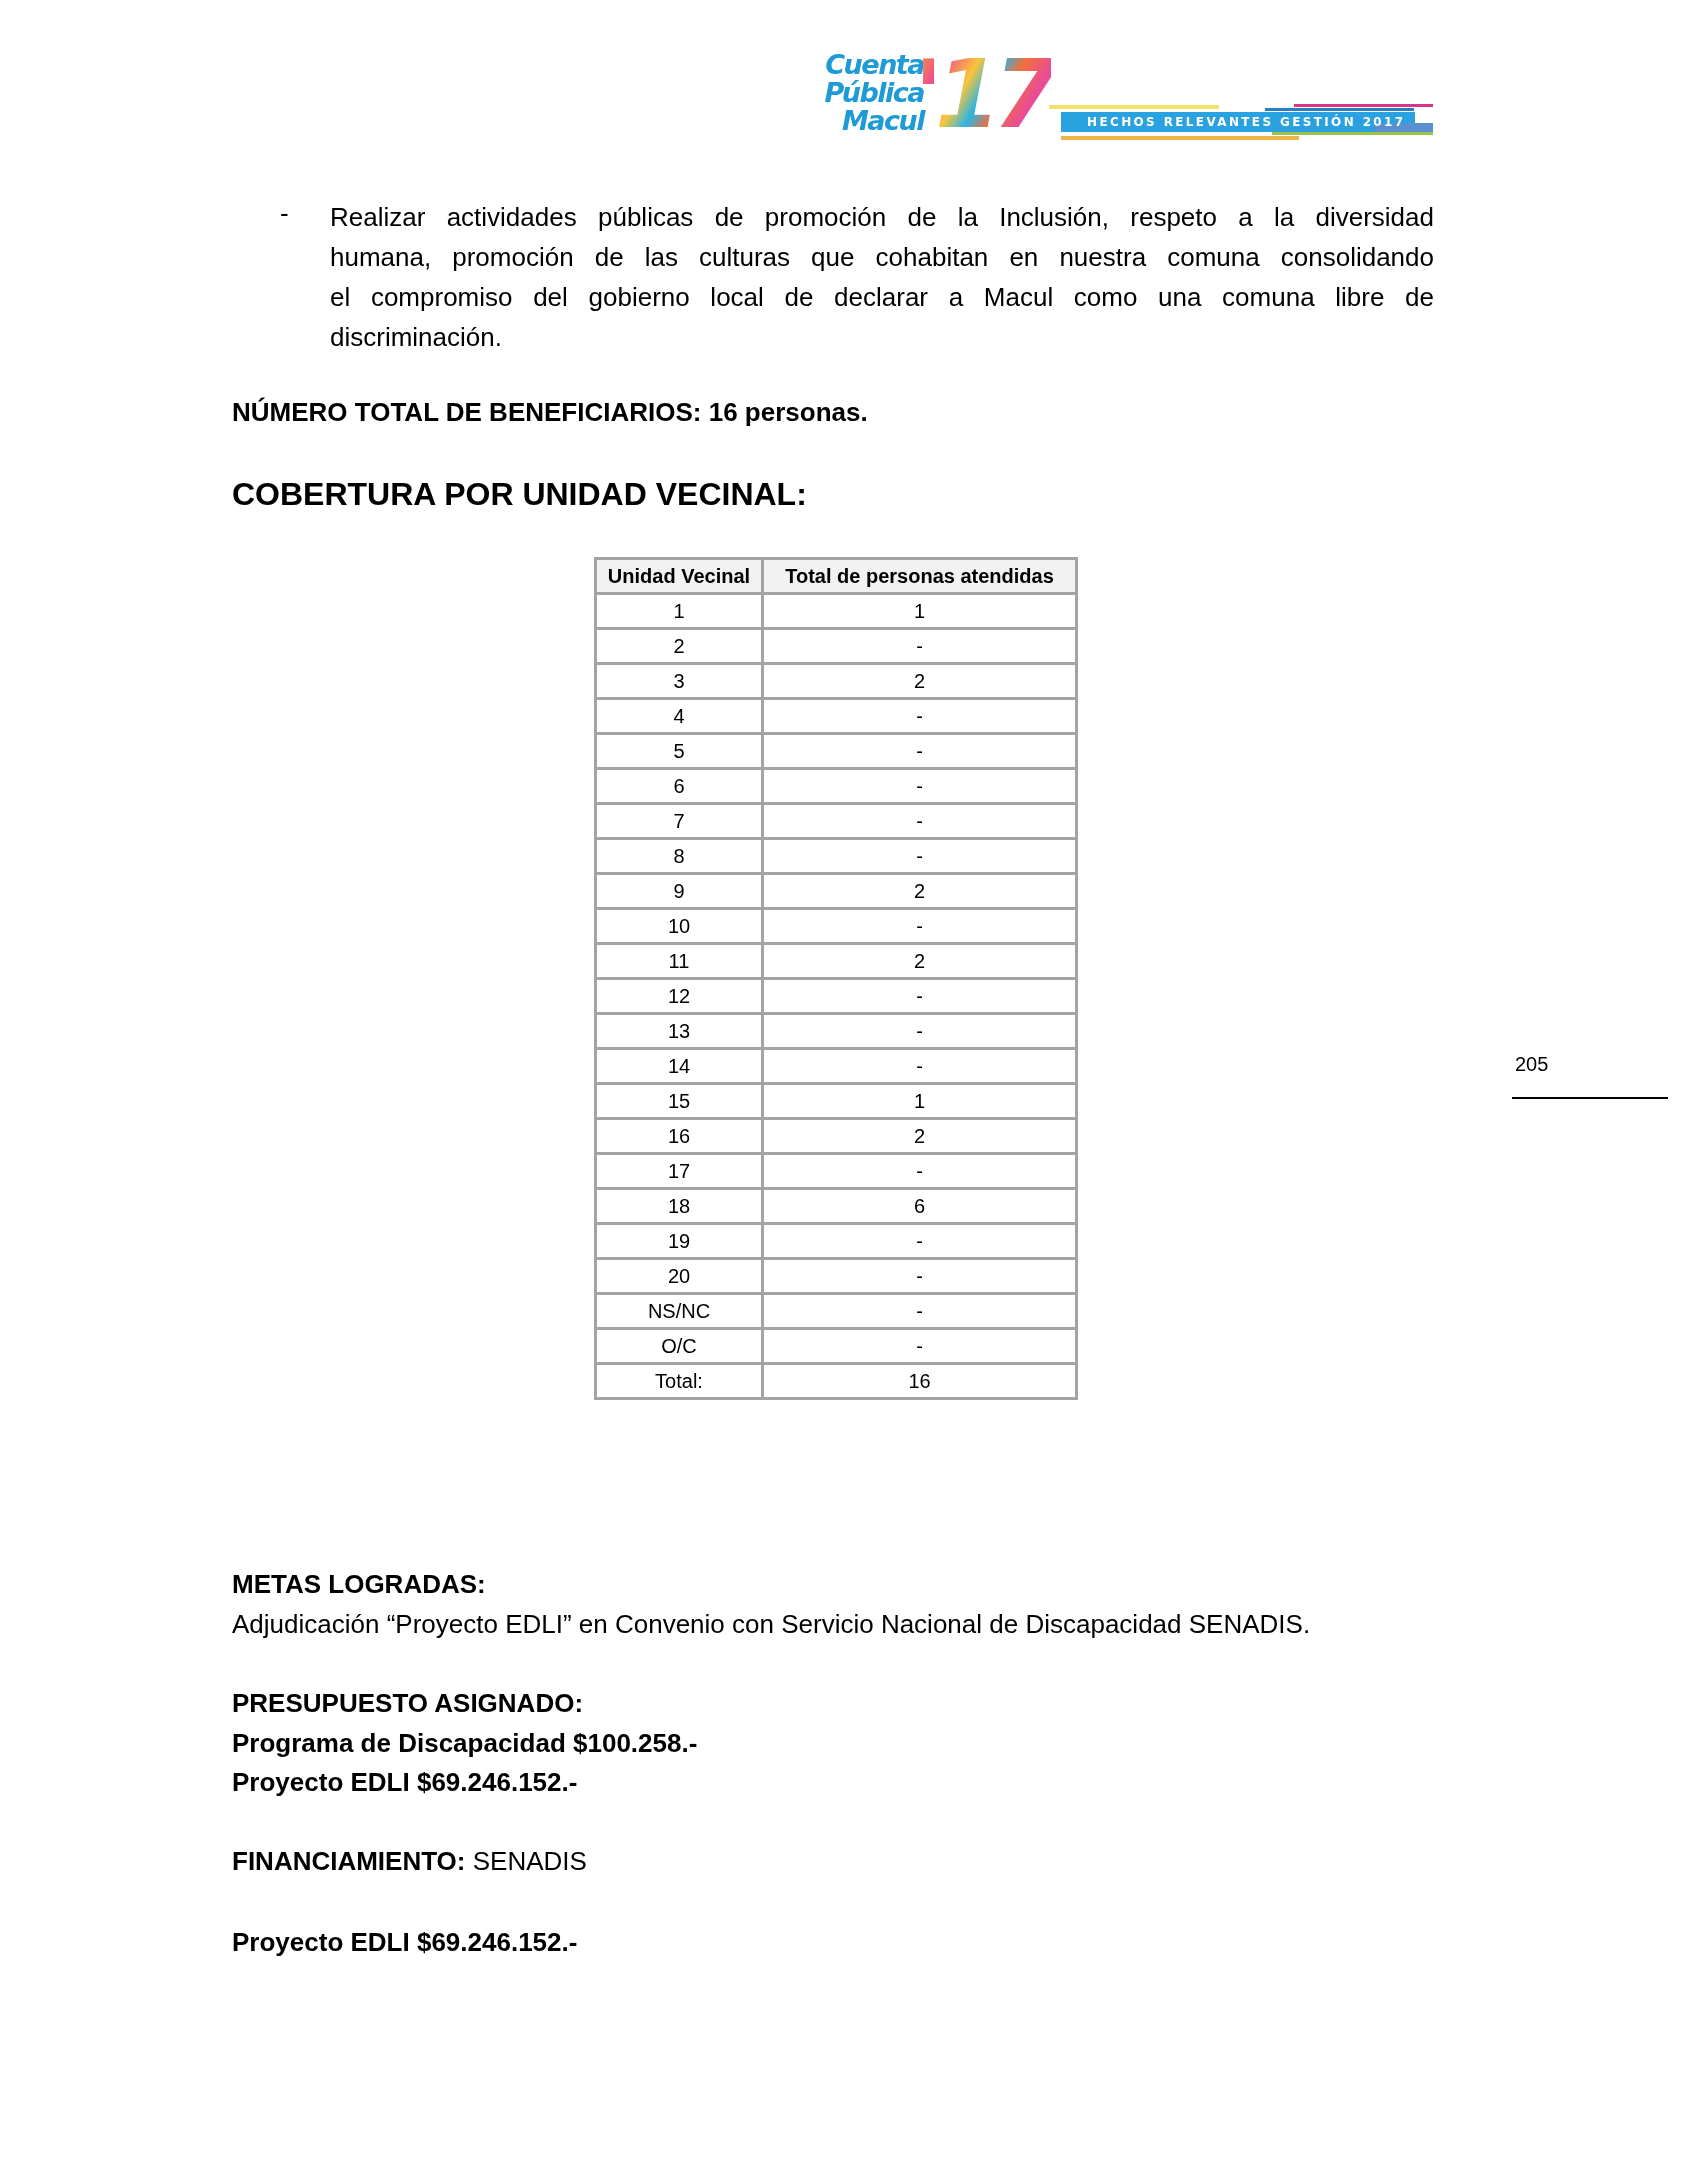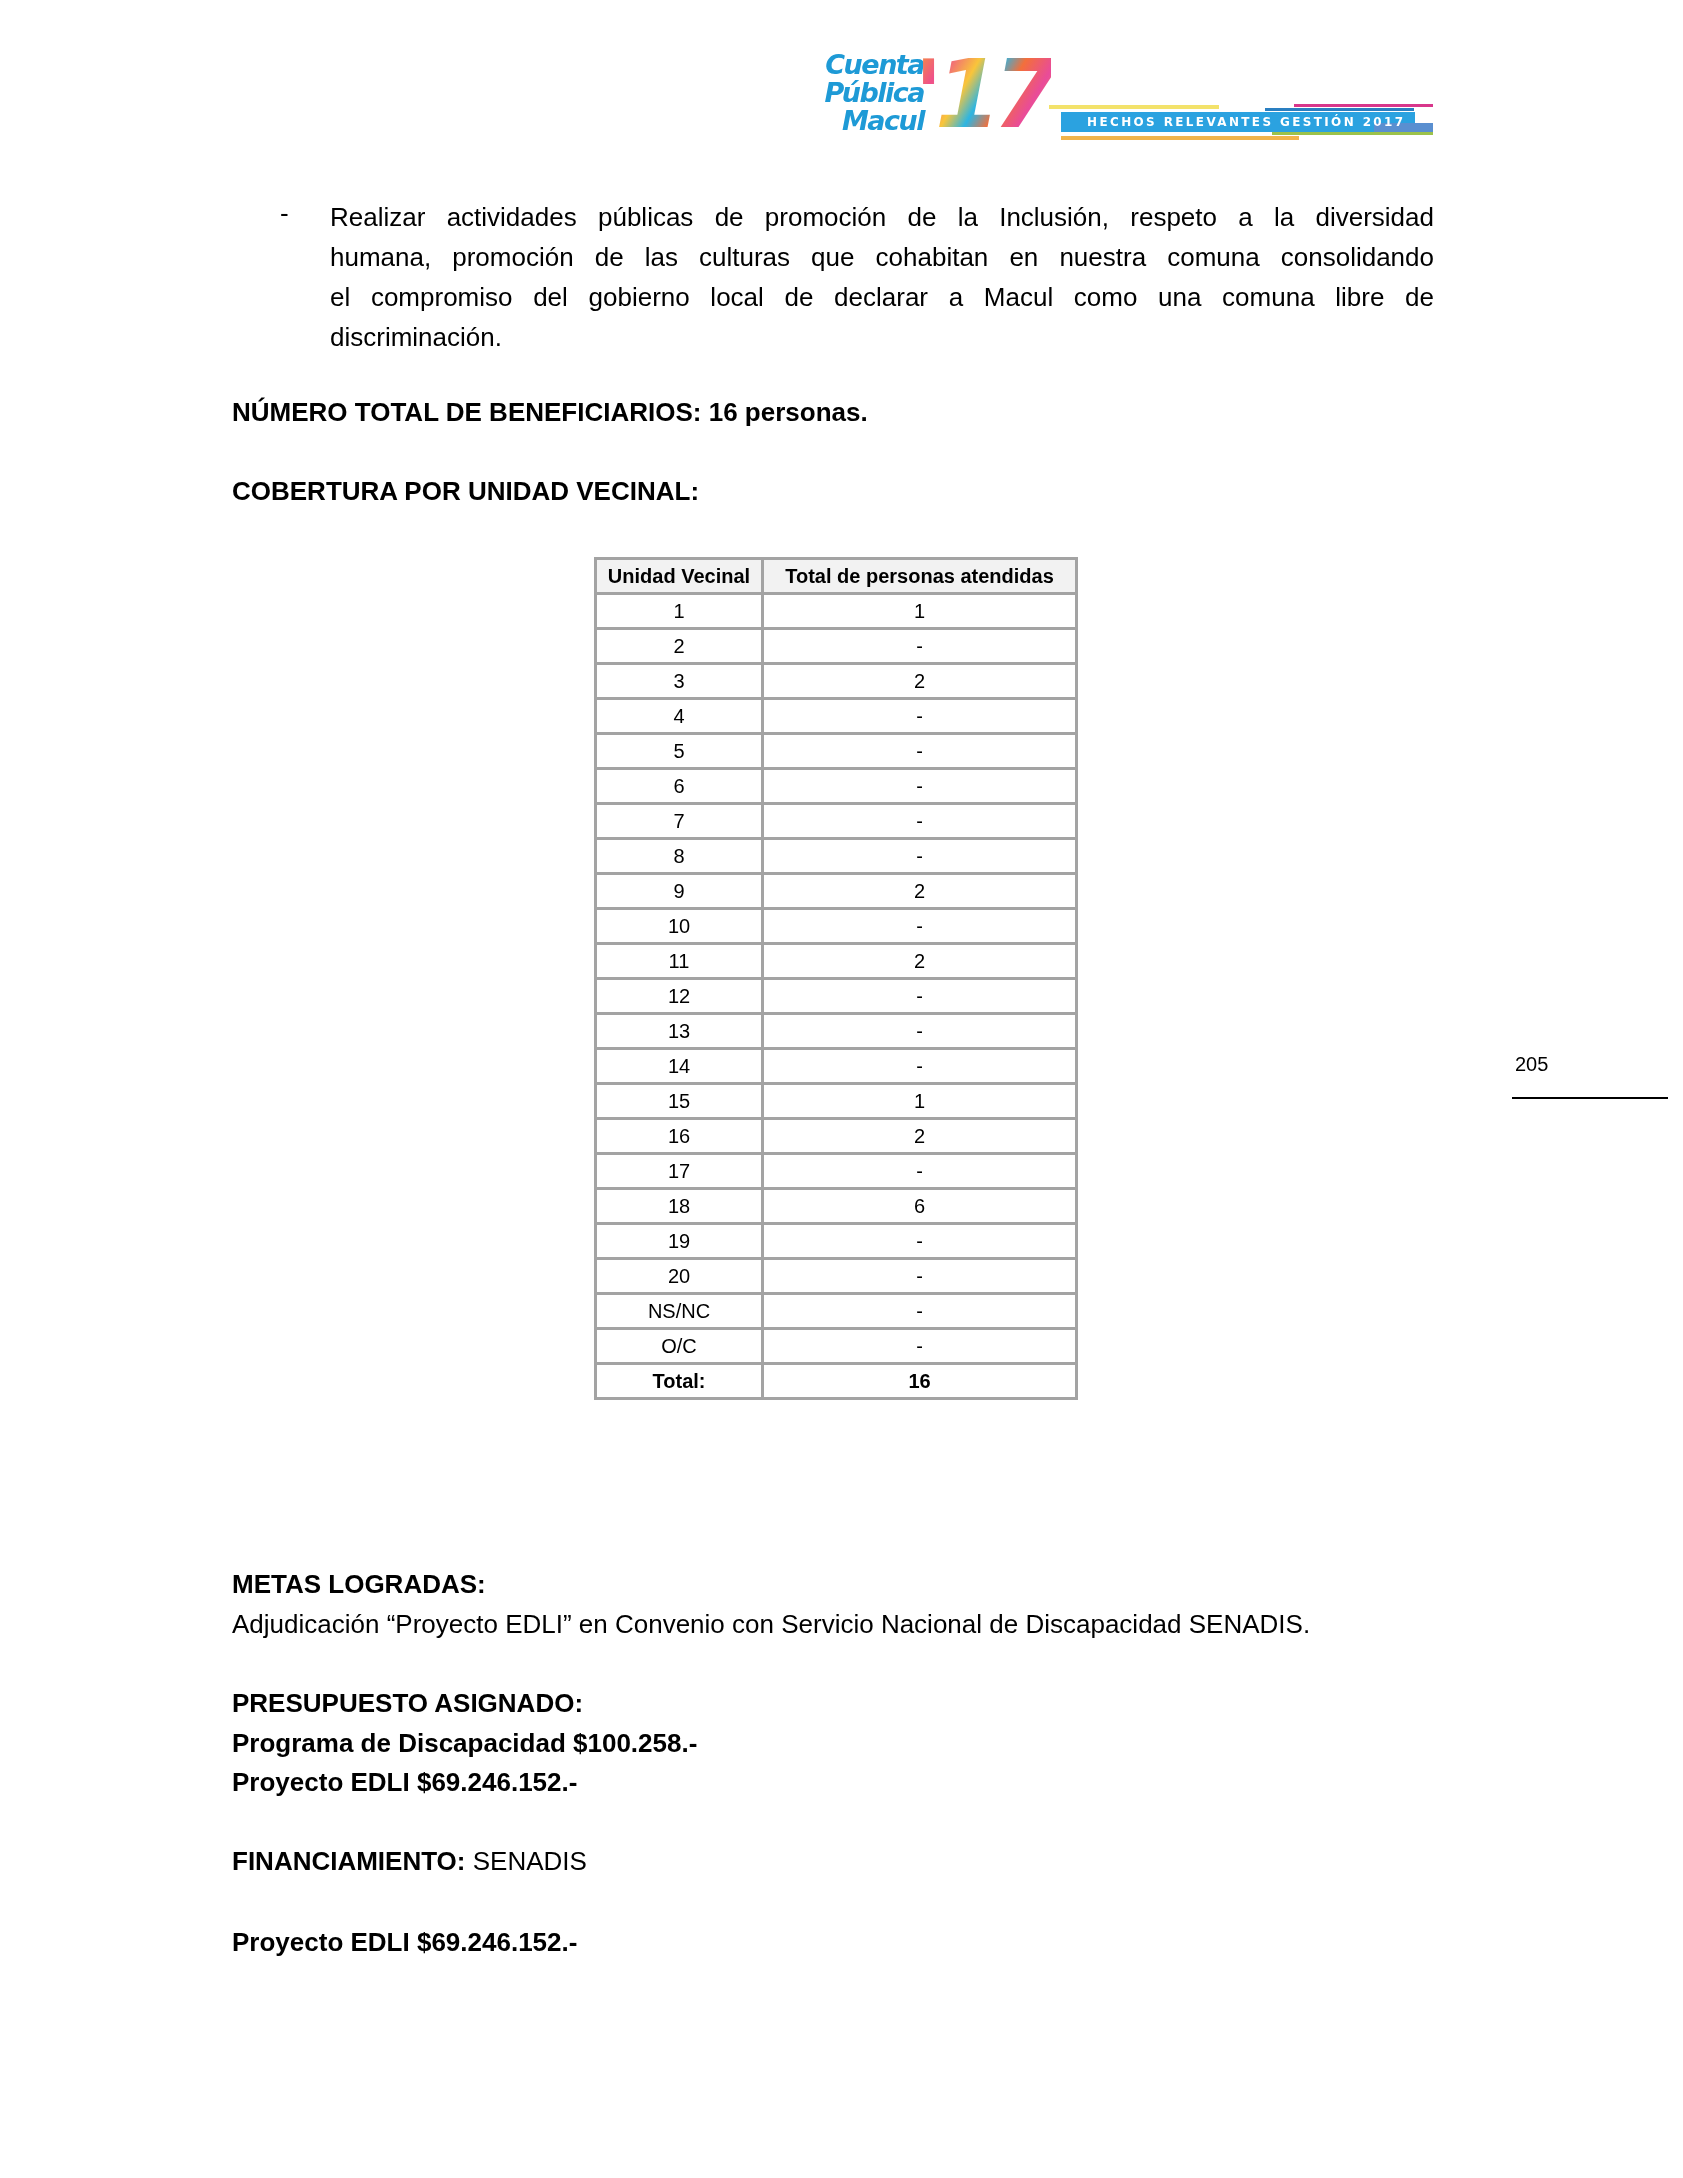--- a/index.html
+++ b/index.html
@@ -38,21 +38,21 @@
   .bullet-para span.line { display: block; text-align: justify; text-align-last: justify; white-space: nowrap; }
   .bullet-para span.line.last { text-align-last: left; }
 
   
   table.uv { position: absolute; left: 594px; top: 557px; border-collapse: collapse;
              font-family: "Liberation Sans", sans-serif; font-size: 20px; }
   table.uv th, table.uv td { border: 3px solid #a3a3a3; text-align: center; padding: 0; height: 32px; line-height: 32px; }
   table.uv th { background: #f2f2f2; font-weight: bold; font-size: 20px; }
   table.uv td.c1, table.uv th.c1 { width: 164px; }
   table.uv td.c2, table.uv th.c2 { width: 311px; }
-  table.uv tr.total td { font-weight: bold; }
+  table.uv tr.total td { font-weight: normal; }
 
   
   .pagenum { position: absolute; left: 1515px; top: 1053px; font-size: 20px; font-family: "Liberation Sans", sans-serif; }
   .pagenum-line { position: absolute; left: 1512px; top: 1097px; width: 156px; height: 2px; background: #000; }
 </style>
 </head>
 <body>
 
 <div class="logo">
   <div class="logo-text">
@@ -76,21 +76,21 @@
 
 <div class="text bullet-dash">-</div>
 <div class="text bullet-para">
   <span class="line">Realizar actividades públicas de promoción de la Inclusión, respeto a la diversidad</span>
   <span class="line">humana, promoción de las culturas que cohabitan en nuestra comuna consolidando</span>
   <span class="line">el compromiso del gobierno local de declarar a Macul como una comuna libre de</span>
   <span class="line last">discriminación.</span>
 </div>
 
 <div class="text bold" style="left:232px; top:397px; font-size:26px;">NÚMERO TOTAL DE BENEFICIARIOS: 16 personas.</div>
-<div class="text bold" style="left:232px; top:476px; font-size:26px;">COBERTURA POR UNIDAD VECINAL:</div>
+<div class="text bold" style="left:232px; top:476px; font-size:32px;">COBERTURA POR UNIDAD VECINAL:</div>
 
 <table class="uv">
   <thead>
     <tr>
       <th class="c1">Unidad Vecinal</th>
       <th class="c2">Total de personas atendidas</th>
     </tr>
   </thead>
   <tbody>
     <tr>

